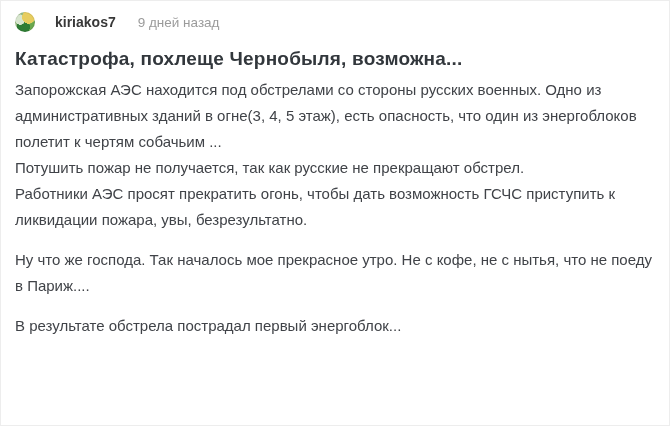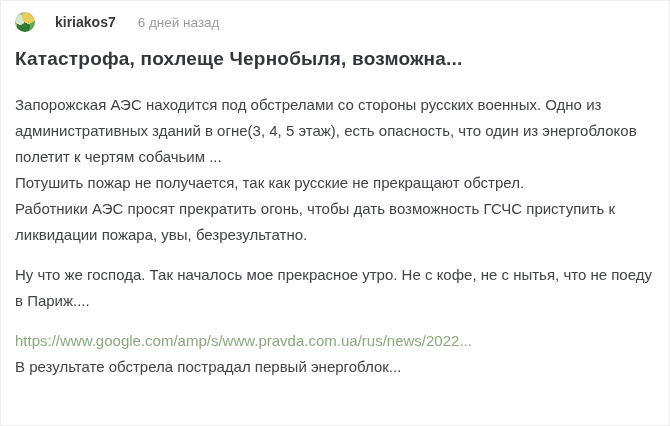--- a/index.html
+++ b/index.html
@@ -52,21 +52,21 @@
     margin-left: 2px;
   }
   .post-title {
     margin-top: 15px;
     font-size: 19px;
     font-weight: bold;
     color: #32373c;
     letter-spacing: 0.2px;
   }
   .post-body {
-    margin-top: 22px;
+    margin-top: 7px;
     font-size: 15px;
     line-height: 26px;
     color: #404348;
     padding-right: 4px;
   }
   .para { margin: 0 0 14px 0; }
   .para:last-child { margin-bottom: 0; }
   .line { display: block; }
   .article-link {
     color: #8aa87e;
@@ -76,37 +76,36 @@
   }
 </style>
 </head>
 <body>
 
 <div class="post-card">
 
   <div class="post-header">
     <span class="avatar"></span>
     <a class="username">kiriakos7</a>
-    <span class="timestamp">6 дней назад</span>
+    <span class="timestamp">9 дней назад</span>
   </div>
 
   <h1 class="post-title">Катастрофа, похлеще Чернобыля, возможна...</h1>
 
   <div class="post-body">
 
     <div class="para">
       <span class="line">Запорожская АЭС находится под обстрелами со стороны русских военных. Одно из административных зданий в огне(3, 4, 5 этаж), есть опасность, что один из энергоблоков полетит к чертям собачьим ...</span>
       <span class="line">Потушить пожар не получается, так как русские не прекращают обстрел.</span>
       <span class="line">Работники АЭС просят прекратить огонь, чтобы дать возможность ГСЧС приступить к ликвидации пожара, увы, безрезультатно.</span>
     </div>
 
     <div class="para">
       <span class="line">Ну что же господа. Так началось мое прекрасное утро. Не с кофе, не с нытья, что не поеду в Париж....</span>
     </div>
 
     <div class="para">
-      <a class="article-link line">https://www.google.com/amp/s/www.pravda.com.ua/rus/news/2022...</a>
       <span class="line">В результате обстрела пострадал первый энергоблок...</span>
     </div>
 
   </div>
 
 </div>
 
 </body></html>

